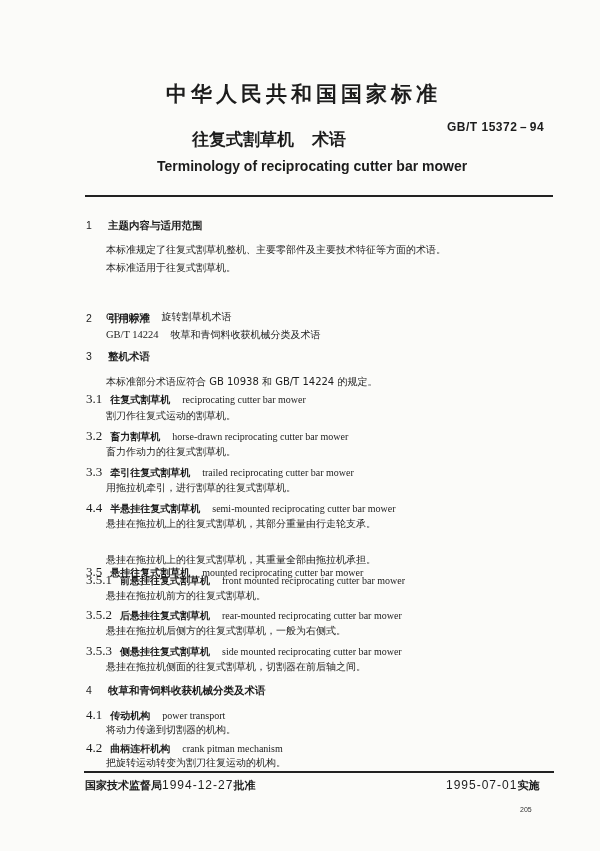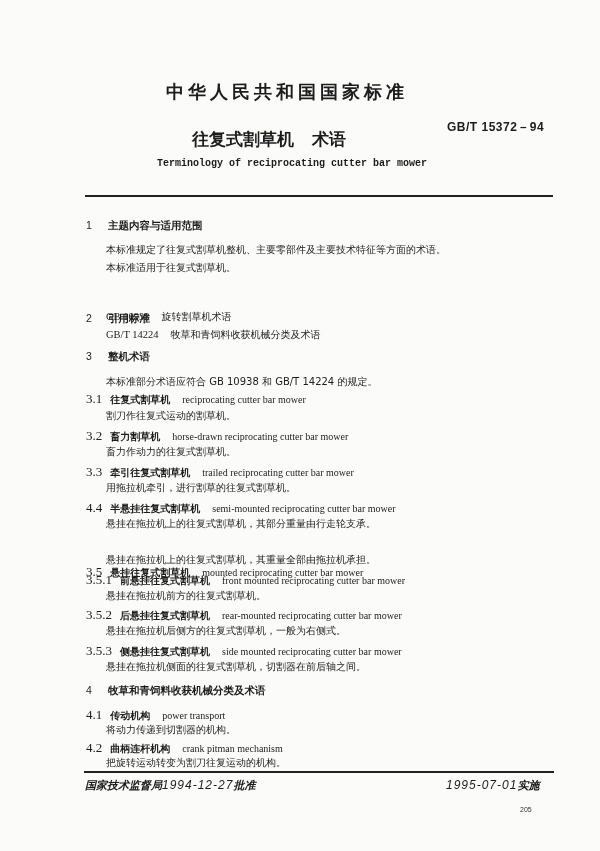--- a/index.html
+++ b/index.html
@@ -1,37 +1,37 @@
 <!DOCTYPE html>
 <html><head>
 <meta charset="utf-8">
 <style>
   html, body { margin: 0; padding: 0; }
   body {
     width: 600px; height: 851px; background: #fbfbf9; position: relative; overflow: hidden;
     font-family: "DejaVu Serif", "Liberation Serif", serif; color: #1c1c1c;
   }
   .abs { position: absolute; white-space: nowrap; }
-  .national { left: 166px; top: 80px; font-size: 18px; font-weight: bold; letter-spacing: 4px; font-family: "DejaVu Sans", sans-serif; }
+  .national { left: 166px; top: 80px; font-size: 21px; font-weight: bold; letter-spacing: 4px; font-family: "DejaVu Sans", sans-serif; }
   .gbnum { left: 447px; top: 119px; font-size: 12px; font-weight: bold; font-family: "Liberation Sans", sans-serif; letter-spacing: 0.5px; }
   .title-cn { left: 192px; top: 128px; font-size: 17px; font-weight: bold; font-family: Liberation Serif, serif; }
   .title-cn .gap { display: inline-block; width: 18px; }
-  .title-en { left: 157px; top: 158px; font-size: 10px; font-weight: bold; font-family: Liberation Mono, monospace; }
+  .title-en { left: 157px; top: 158px; font-size: 14px; font-weight: bold; font-family: Liberation Sans, sans-serif; }
   .rule { position: absolute; left: 85px; width: 468px; height: 2px; background: #222; }
   .rule.top { top: 195px; }
   .rule.bottom { top: 737px; left: 84px; width: 470px; }
   .h { font-size: 10.5px; font-weight: bold; font-family: "DejaVu Sans", sans-serif; }
   .h .num { display: inline-block; width: 22px; font-family: "Liberation Sans", sans-serif; font-weight: normal; }
   .p { font-size: 10px; font-family: "DejaVu Sans", sans-serif; }
   .t { font-size: 10px; font-family: "DejaVu Sans", sans-serif; }
   .t .num { display: inline-block; font-family: Liberation Serif, serif; font-size: 13px; }
   .t .cn { font-weight: bold; margin-left: 8px; }
   .t .en { font-family: "Liberation Serif", serif; font-size: 10px; margin-left: 12px; }
   .ref .code { font-family: "Liberation Serif", serif; font-size: 10.5px; margin-right: 12px; }
-  .footer { font-family: "DejaVu Sans", sans-serif; font-size: 11px; font-weight: bold; font-style: italic; }
+  .footer { font-family: "DejaVu Sans", sans-serif; font-size: 11px; font-weight: bold; }
   .footer .date { font-family: "Liberation Sans", sans-serif; font-weight: normal; font-size: 12px; letter-spacing: 1px; }
   .pageno { left: 520px; top: 775px; font-size: 7px; font-family: Liberation Sans, sans-serif; color: #333; }
 </style>
 </head>
 <body>
 
 <div class="abs national">中华人民共和国国家标准</div>
 <div class="abs gbnum">GB/T 15372－94</div>
 <div class="abs title-cn">
   <span>往复式割草机</span><span class="gap"></span><span>术语</span>

